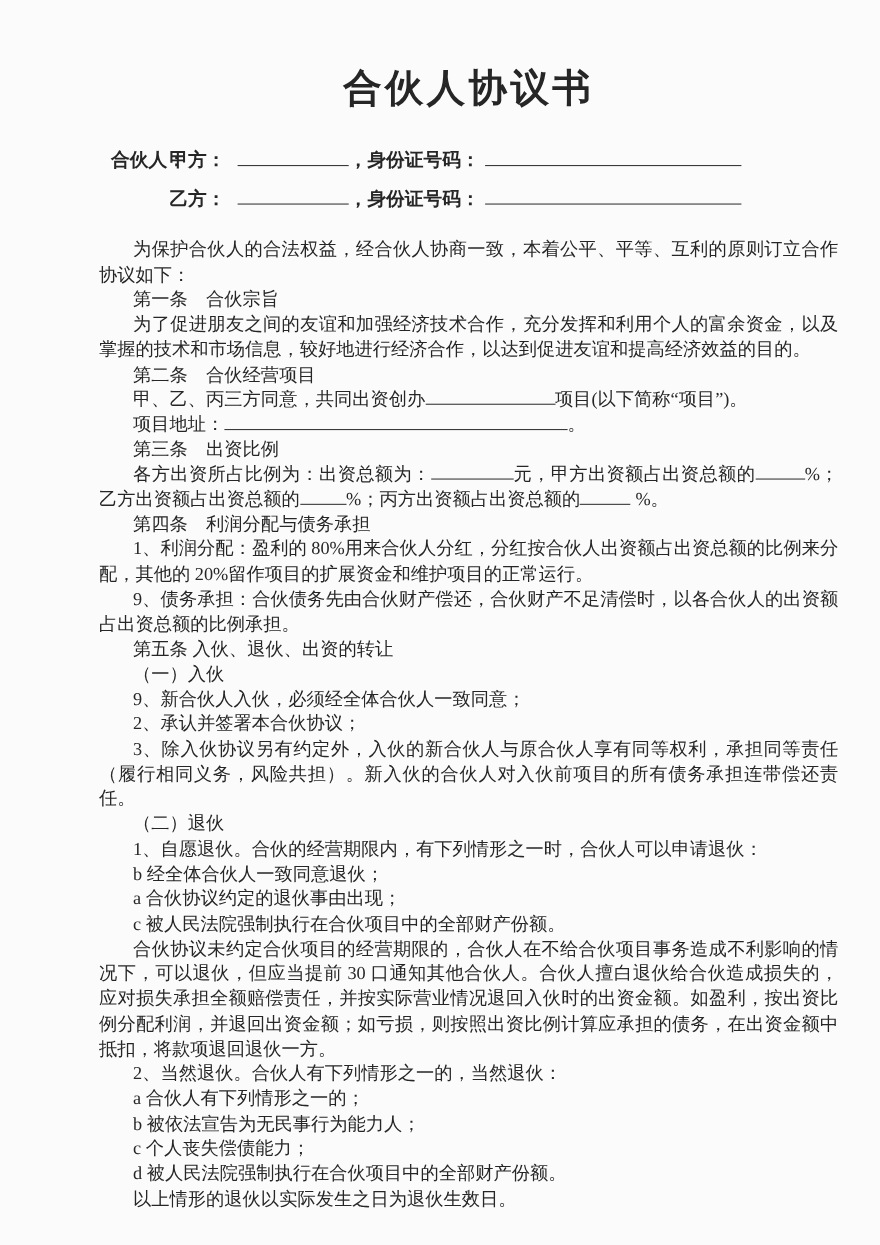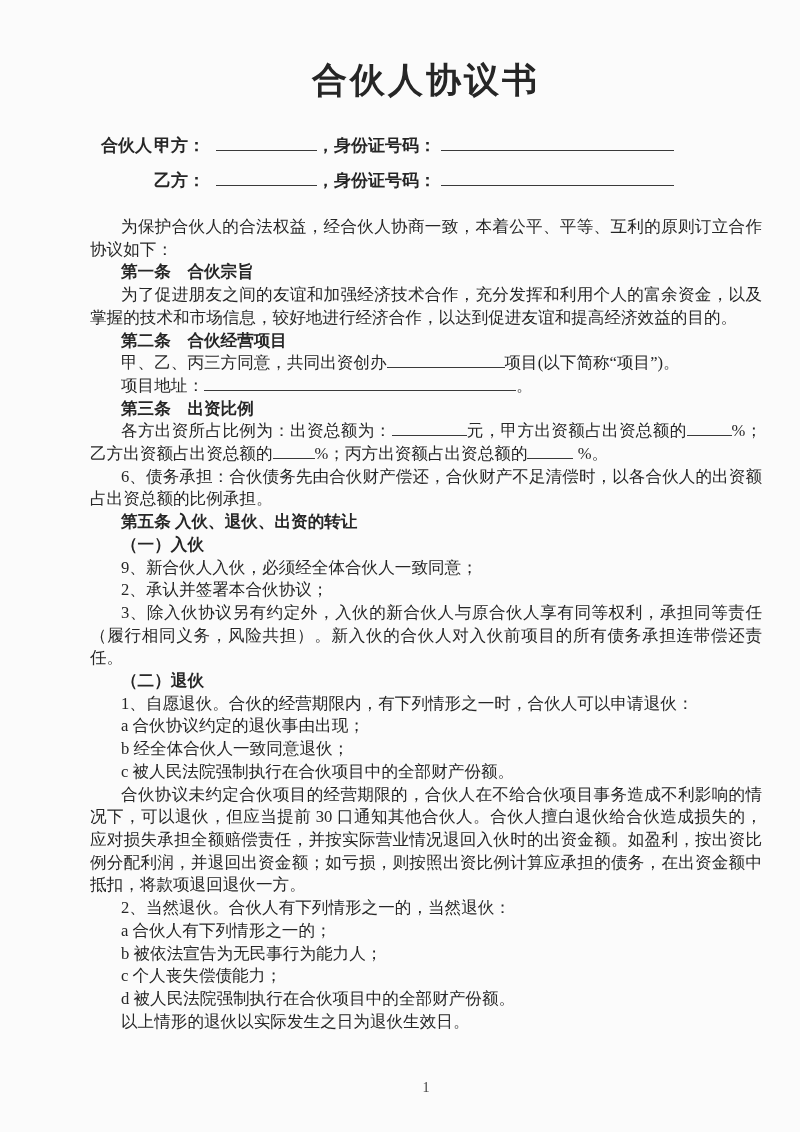--- a/index.html
+++ b/index.html
@@ -48,21 +48,21 @@
   .doc-body{
     margin:18px 64px 0 64px;
     font-size:16.6px;
     line-height:22.7px;
     text-align:justify;
   }
   .doc-body p{
     margin:0;
     text-indent:31px;
   }
-  .doc-body p.heading{font-weight:bold;}
+  .doc-body p.heading{font-weight:normal;}
   .pageno{
     position:absolute;
     bottom:36px;
     left:0;
     width:100%;
     text-align:center;
     font-size:14px;
     color:#3c3c3c;
   }
 </style>
@@ -77,30 +77,32 @@
     </div>
   <div class="doc-body" id="doc-body">
       <p class="para">为保护合伙人的合法权益，经合伙人协商一致，本着公平、平等、互利的原则订立合作协议如下：</p>
       <p class="heading">第一条　合伙宗旨</p>
       <p class="para">为了促进朋友之间的友谊和加强经济技术合作，充分发挥和利用个人的富余资金，以及掌握的技术和市场信息，较好地进行经济合作，以达到促进友谊和提高经济效益的目的。</p>
       <p class="heading">第二条　合伙经营项目</p>
       <p class="para">甲、乙、丙三方同意，共同出资创办<span class="blank" style="width: 118px;"></span>项目(以下简称“项目”)。</p>
       <p class="para">项目地址：<span class="blank" style="width: 312px;"></span>。</p>
       <p class="heading">第三条　出资比例</p>
       <p class="para">各方出资所占比例为：出资总额为：<span class="blank" style="width: 75px;"></span>元，甲方出资额占出资总额的<span class="blank" style="width: 45px;"></span>%；乙方出资额占出资总额的<span class="blank" style="width: 42px;"></span>%；丙方出资额占出资总额的<span class="blank" style="width: 46px;"></span> %。</p>
-      <p class="para">6、债务承担：合伙债务先由合伙财产偿还，合伙财产不足清偿时，以各合伙人的出资额占出资总额的比例承担。</p>
+      <p class="heading">第四条　利润分配与债务承担</p>
+      <p class="para">1、利润分配：盈利的 80%用来合伙人分红，分红按合伙人出资额占出资总额的比例来分配，其他的 20%留作项目的扩展资金和维护项目的正常运行。</p>
+      <p class="para">9、债务承担：合伙债务先由合伙财产偿还，合伙财产不足清偿时，以各合伙人的出资额占出资总额的比例承担。</p>
       <p class="heading">第五条 入伙、退伙、出资的转让</p>
       <p class="heading">（一）入伙</p>
       <p class="para">9、新合伙人入伙，必须经全体合伙人一致同意；</p>
       <p class="para">2、承认并签署本合伙协议；</p>
       <p class="para">3、除入伙协议另有约定外，入伙的新合伙人与原合伙人享有同等权利，承担同等责任（履行相同义务，风险共担）。新入伙的合伙人对入伙前项目的所有债务承担连带偿还责任。</p>
       <p class="heading">（二）退伙</p>
       <p class="para">1、自愿退伙。合伙的经营期限内，有下列情形之一时，合伙人可以申请退伙：</p>
+      <p class="para">b 经全体合伙人一致同意退伙；</p>
       <p class="para">a 合伙协议约定的退伙事由出现；</p>
-      <p class="para">b 经全体合伙人一致同意退伙；</p>
       <p class="para">c 被人民法院强制执行在合伙项目中的全部财产份额。</p>
       <p class="para">合伙协议未约定合伙项目的经营期限的，合伙人在不给合伙项目事务造成不利影响的情况下，可以退伙，但应当提前 30 口通知其他合伙人。合伙人擅白退伙给合伙造成损失的，应对损失承担全额赔偿责任，并按实际营业情况退回入伙时的出资金额。如盈利，按出资比例分配利润，并退回出资金额；如亏损，则按照出资比例计算应承担的债务，在出资金额中抵扣，将款项退回退伙一方。</p>
       <p class="para">2、当然退伙。合伙人有下列情形之一的，当然退伙：</p>
       <p class="para">a 合伙人有下列情形之一的；</p>
       <p class="para">b 被依法宣告为无民事行为能力人；</p>
       <p class="para">c 个人丧失偿债能力；</p>
       <p class="para">d 被人民法院强制执行在合伙项目中的全部财产份额。</p>
       <p class="para">以上情形的退伙以实际发生之日为退伙生效日。</p>
     </div>
   <div class="pageno">1</div>

